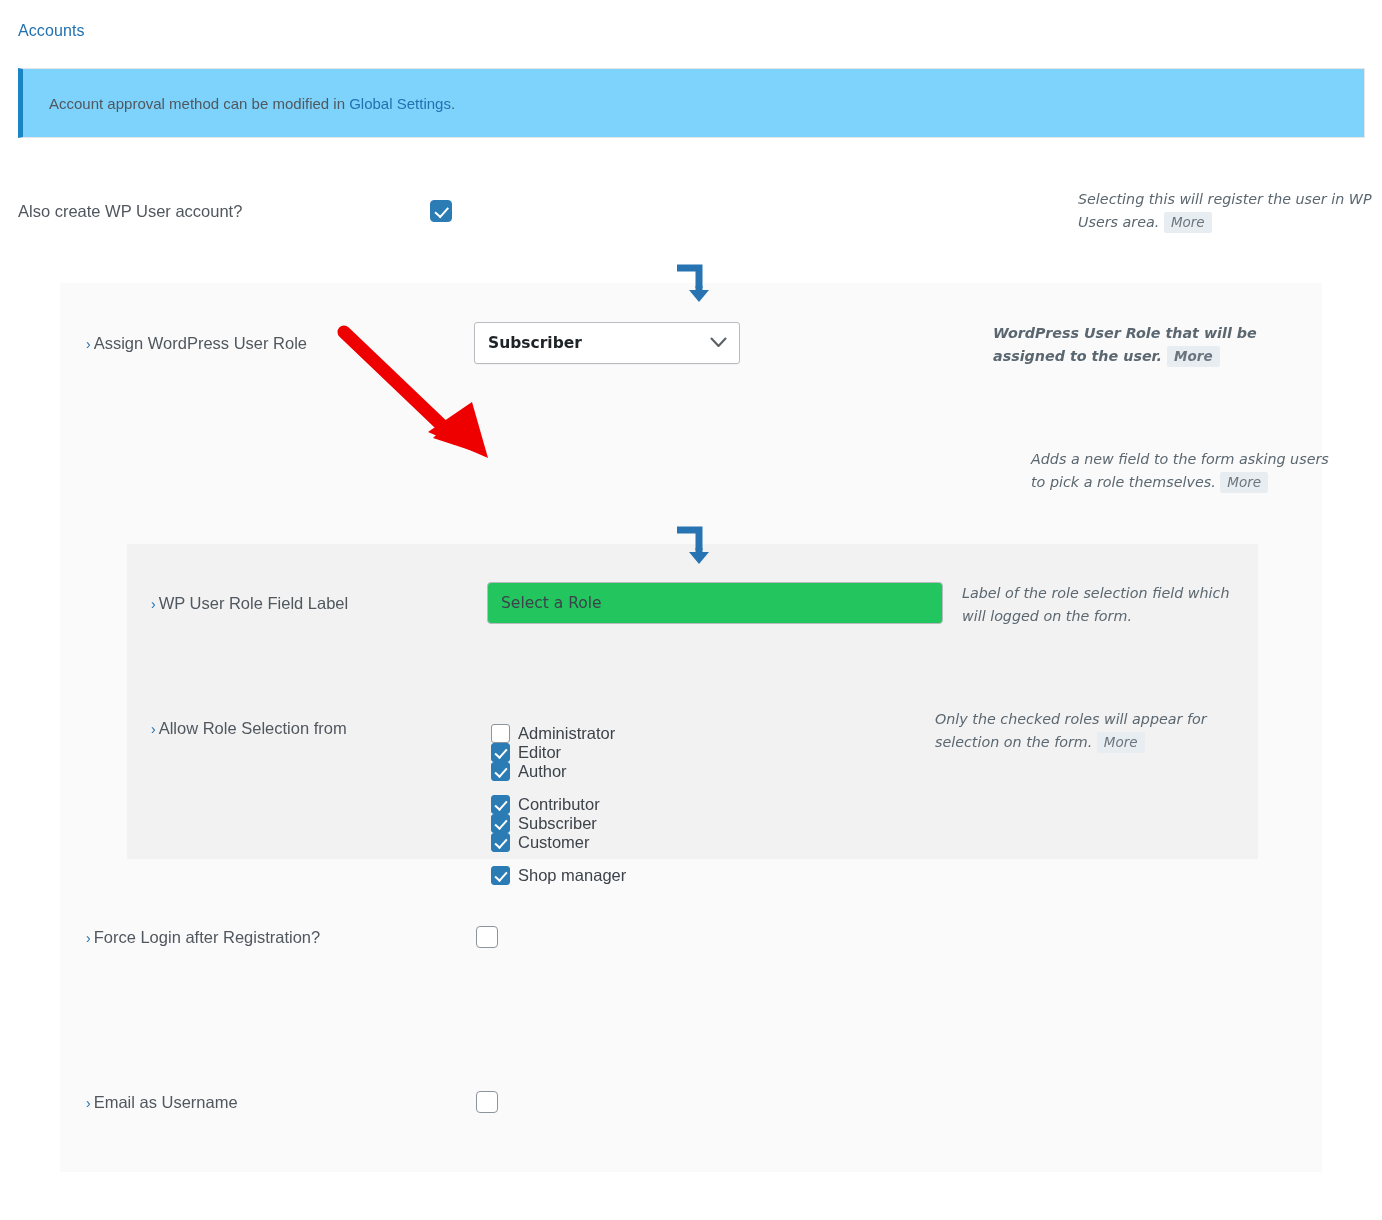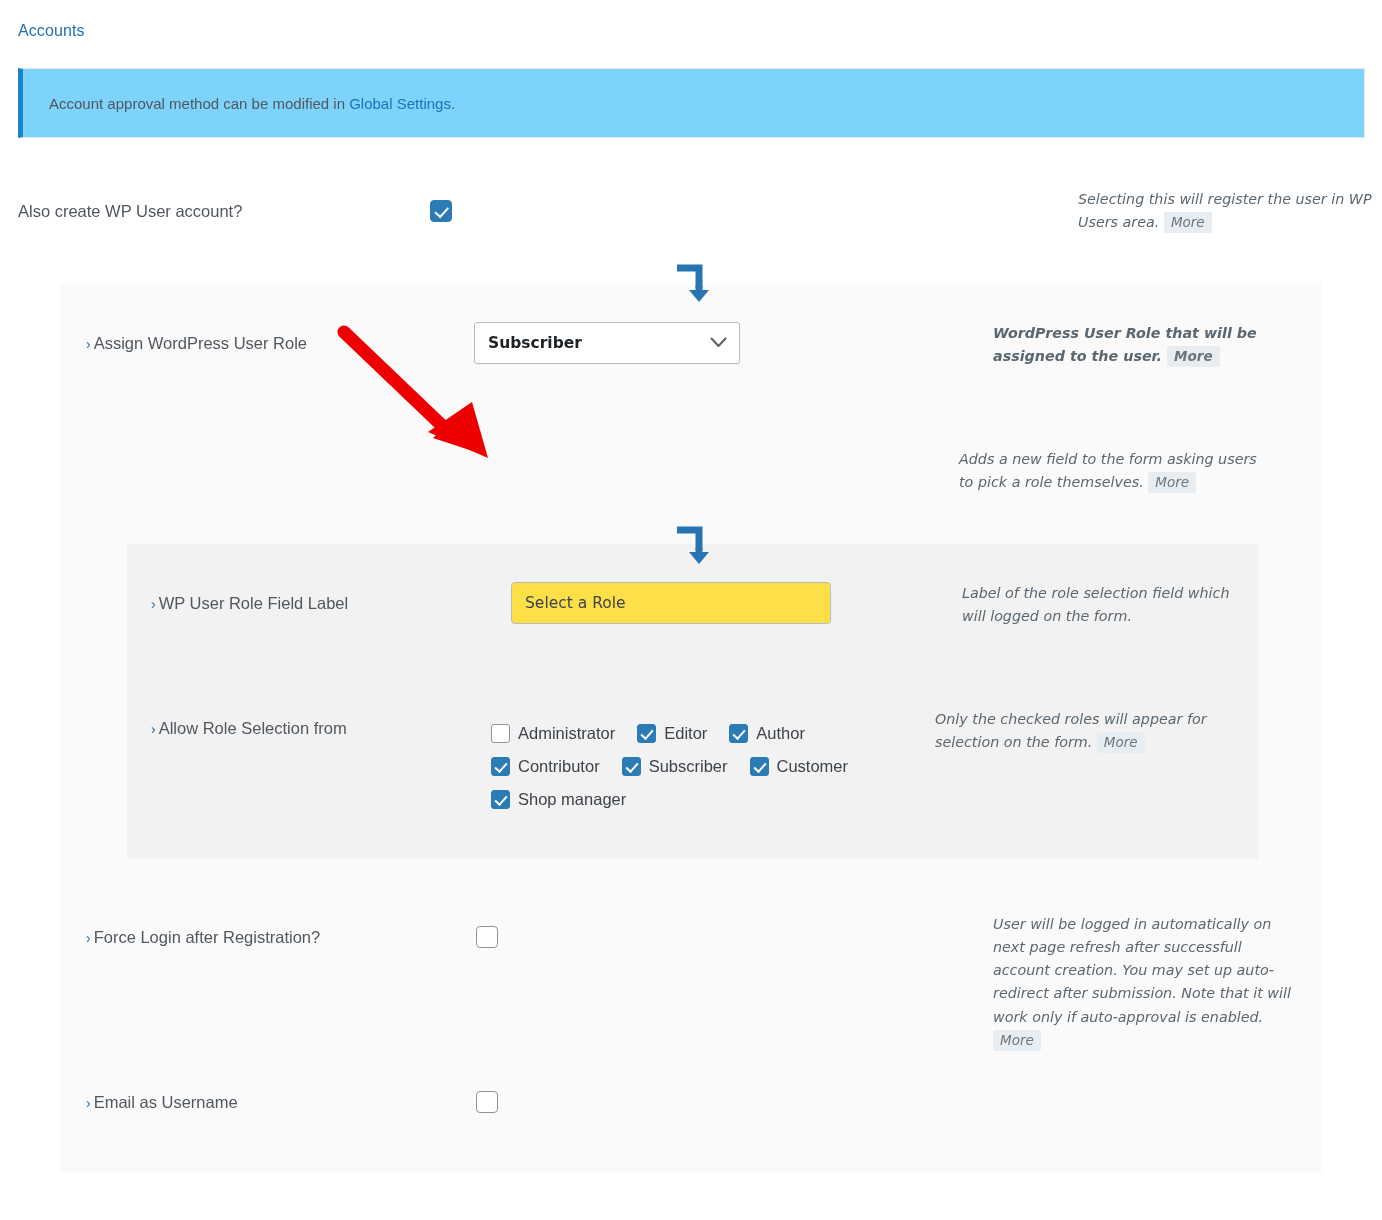--- a/index.html
+++ b/index.html
@@ -153,23 +153,23 @@
   .select-value {
     font-size: 15.5px;
     color: #1d2327;
     font-weight: 700;
     font-family: "DejaVu Sans", sans-serif;
   }
 
   
   .text-input {
     position: absolute;
-    left: 511px; top: 582px;
-    width: 320px; height: 42px;
-    background: #fde047;
+    left: 487px; top: 582px;
+    width: 456px; height: 42px;
+    background: #22c55e;
     border: 1px solid #b8bcc0;
     border-radius: 4px;
     display: flex;
     align-items: center;
     padding-left: 13px;
     cursor: text;
   }
   .text-input .val {
     font-size: 15.5px;
     color: #3c434a;
@@ -179,20 +179,21 @@
   
   .roles {
     position: absolute;
     left: 491px; top: 724px;
     width: 420px;
   }
   .roles-line {
     display: flex;
     align-items: flex-start;
     margin-bottom: 14px;
+    flex-direction: column;
   }
   .role-item {
     display: flex;
     align-items: center;
     margin-right: 22px;
     cursor: pointer;
   }
   .role-item .lbl {
     margin-left: 8px;
     font-size: 16.5px;
@@ -246,21 +247,21 @@
       <svg width="17" height="11" viewBox="0 0 17 11" aria-hidden="true">
         <path d="M1.5 1.5 L8.5 9 L15.5 1.5" fill="none" stroke="#5b6167" stroke-width="2.1" stroke-linecap="round" stroke-linejoin="round"></path>
       </svg>
     </span>
   </div>
   <div class="desc" style="left:993px; top:322px; width:300px;font-weight:bold;">
     <span>WordPress User Role that will be assigned to the user.</span>
     <span class="more">More</span>
   </div>
 
-  <div class="desc" style="left:959px; top:448px; width:300px;">
+  <div class="desc" style="left:1031px; top:448px; width:300px;">
     <span>Adds a new field to the form asking users to pick a role themselves.</span>
     <span class="more">More</span>
   </div>
 
   <div class="panel-inner"></div>
 
   <div class="corner-arrow" style="left:673px; top:524px;">
     <svg width="44" height="42" viewBox="0 0 44 42" aria-hidden="true">
       <path d="M4 6 H26 V26" fill="none" stroke="#2874b2" stroke-width="7"></path>
       <path d="M26 24 L26 30" fill="none" stroke="#2874b2" stroke-width="7"></path>
@@ -324,24 +325,20 @@
 
   <div class="desc" style="left:935px; top:708px; width:280px;">
     <span>Only the checked roles will appear for selection on the form.</span>
     <span class="more">More</span>
   </div>
 
   <div class="row" style="left:86px; top:926px;">
     <div class="row-label" style="width:390px; padding-top:2px;"><span class="caret">›</span><span>Force Login after Registration?</span></div>
     <div class="cb off"></div>
   </div>
-  <div class="desc" style="left:993px; top:913px; width:310px;">
-    <span>User will be logged in automatically on next page refresh after successfull account creation. You may set up auto-redirect after submission. Note that it will work only if auto-approval is enabled.</span>
-    <span class="more">More</span>
-  </div>
 
   <div class="row" style="left:86px; top:1091px;">
     <div class="row-label" style="width:390px; padding-top:2px;"><span class="caret">›</span><span>Email as Username</span></div>
     <div class="cb off"></div>
   </div>
 
   <div class="red-arrow">
     <svg width="210" height="180" viewBox="0 0 210 180" aria-hidden="true">
       <line x1="24" y1="22" x2="135" y2="128" stroke="#ee0000" stroke-width="13" stroke-linecap="round"></line>
       <path d="M113 128 L165 145 L148 95 Z" fill="#ee0000"></path>

